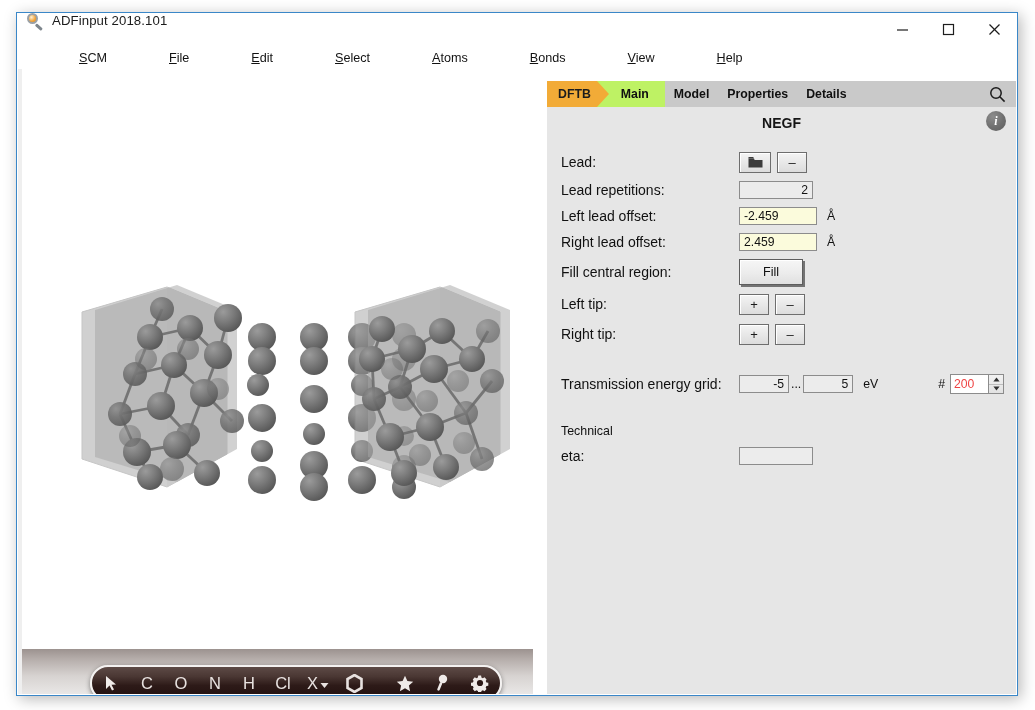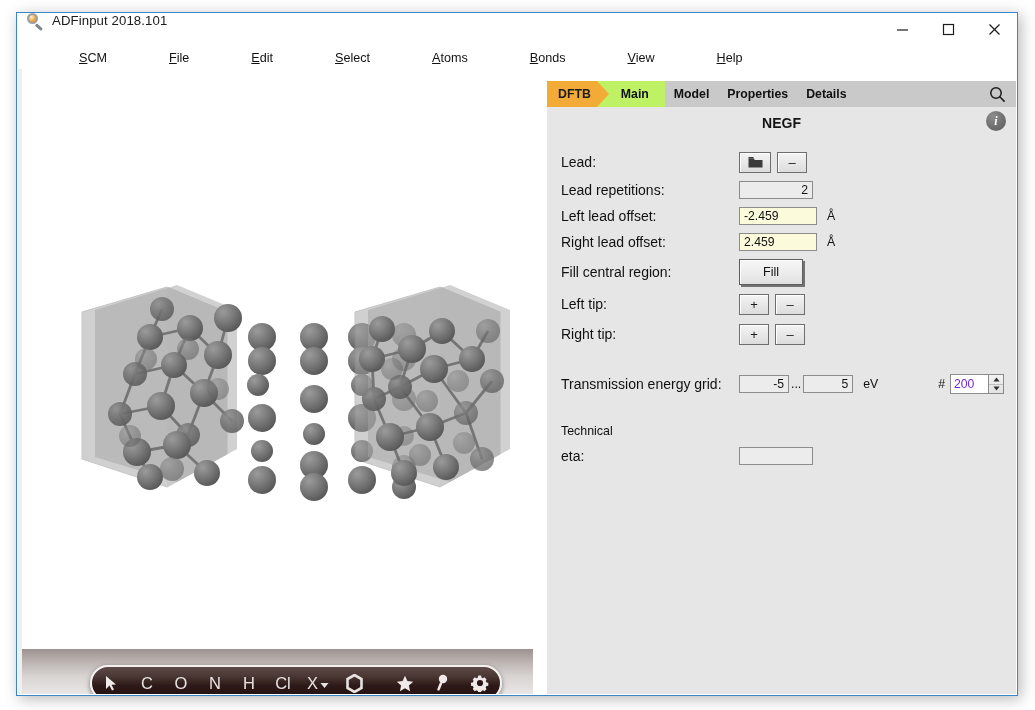--- a/index.html
+++ b/index.html
@@ -224,21 +224,21 @@
     font-size: 12.6px; color: #101010;
     font-family: "Liberation Sans", sans-serif;
   }
   .unit { font-size: 12.3px; color: #111; margin-left: 10px; }
   .dots { font-size: 12.3px; color: #111; margin: 0 2px; }
 
   .spin-wrap { display: flex; align-items: stretch; height: 20px; }
   #spin-input {
     width: 38px; height: 20px;
     border: 1px solid #8c8c8c; border-right: none;
-    background: #ffffff; font-size: 12.2px; color: #6d28d9;
+    background: #ffffff; font-size: 12.2px; color: #ef4444;
     padding: 0 3px; text-align: left;
     font-family: "Liberation Sans", sans-serif; outline: none;
   }
   #spin-buttons {
     width: 16px; border: 1px solid #8c8c8c;
     background: linear-gradient(to bottom,#f2f2f2,#e2e2e2);
     display: flex; flex-direction: column;
   }
   .spin-half {
     flex: 1; display: flex; align-items: center; justify-content: center;

